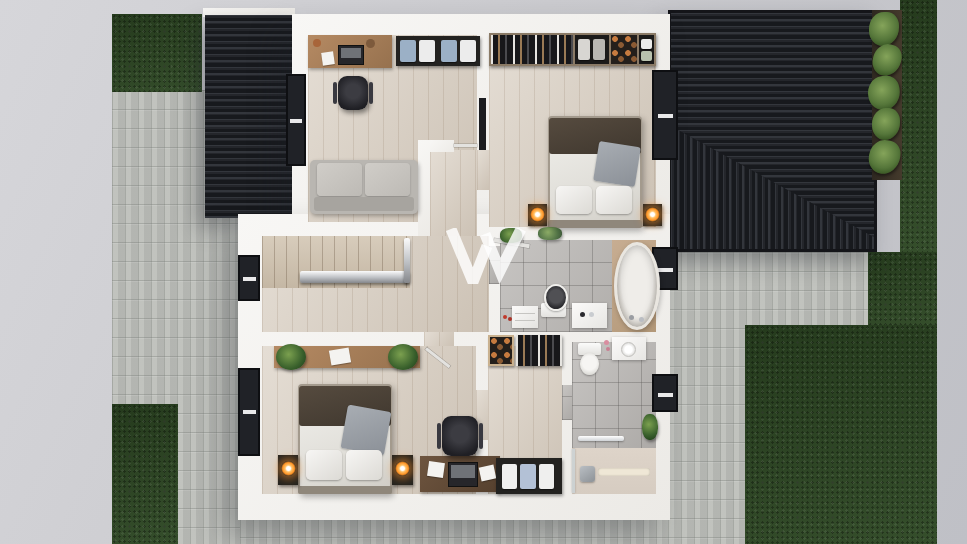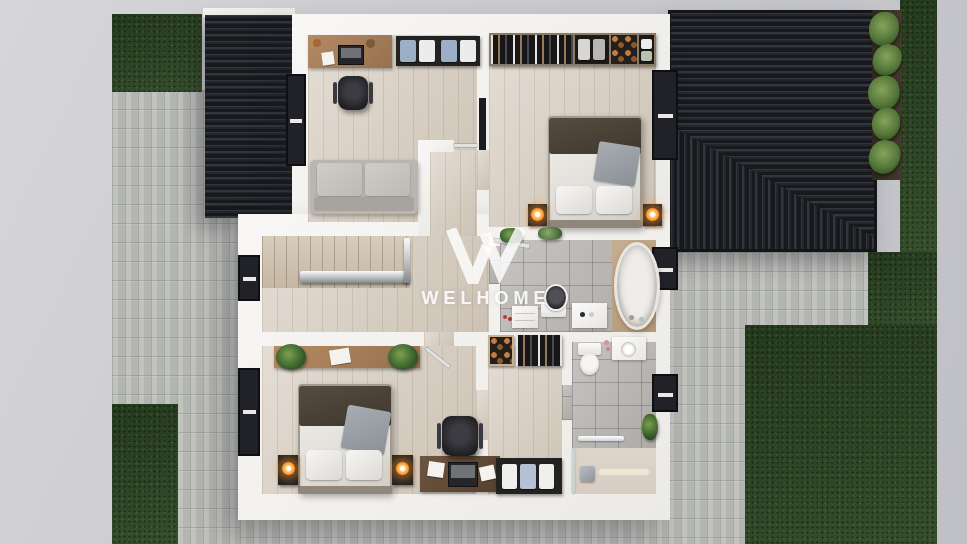--- a/index.html
+++ b/index.html
@@ -285,16 +285,15 @@
   <div class="abs" style="left:578px;top:436px;width:46px;height:5px;background:linear-gradient(180deg,#ffffff,#cfd2d5);border-radius:2px;box-shadow:0 1px 2px rgba(0,0,0,.3);"></div>
   <div class="abs drain" style="left:598px;top:468px;width:52px;height:8px;"></div>
   <div class="abs washer" style="left:580px;top:466px;width:15px;height:16px;border-radius:3px;background:linear-gradient(145deg,#b9bec3,#8d9297);"></div>
   <div class="abs" style="left:572px;top:449px;width:3px;height:44px;background:rgba(200,210,214,.75);box-shadow:0 0 2px rgba(0,0,0,.3);"></div>
 
   <div class="abs wm" style="left:396px;top:228px;width:180px;">
     <svg width="86" height="56" viewBox="0 0 86 56" fill="none">
       <polyline points="8,1 30,54 44,18" stroke="rgba(255,255,255,0.82)" stroke-width="11" fill="none"></polyline>
       <polyline points="42,6 57,43 78,1" stroke="rgba(255,255,255,0.82)" stroke-width="11" fill="none"></polyline>
     </svg>
-    <div class="wm-text">WELHOME</div>
   </div>
 
 </div>
 
 </body></html>

